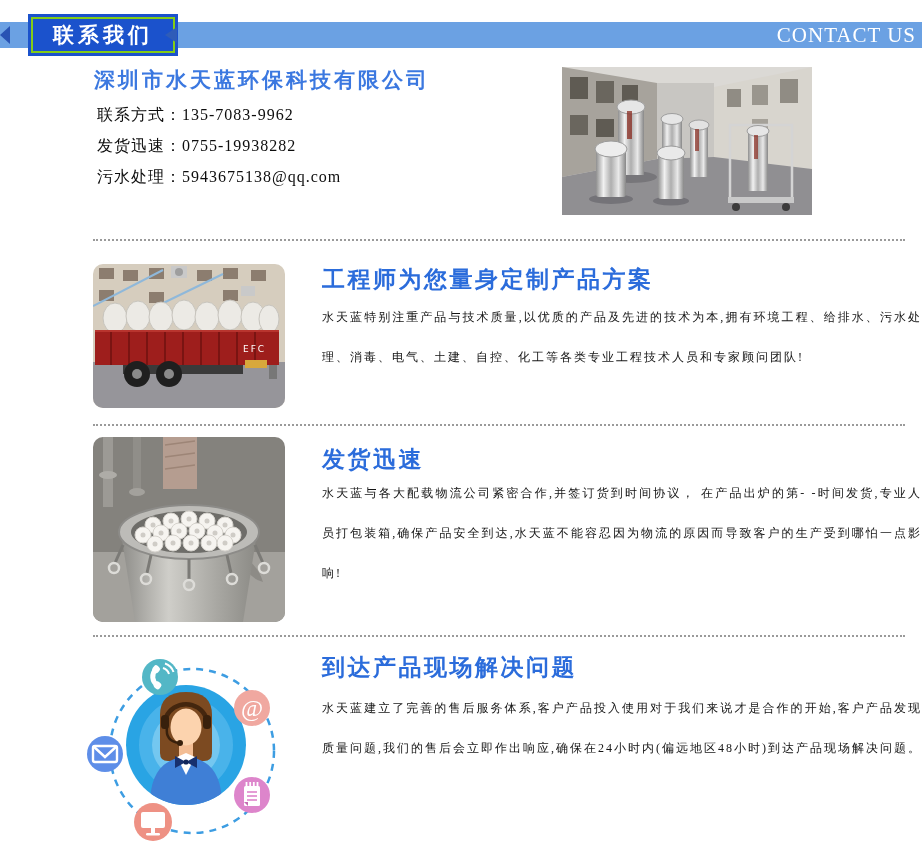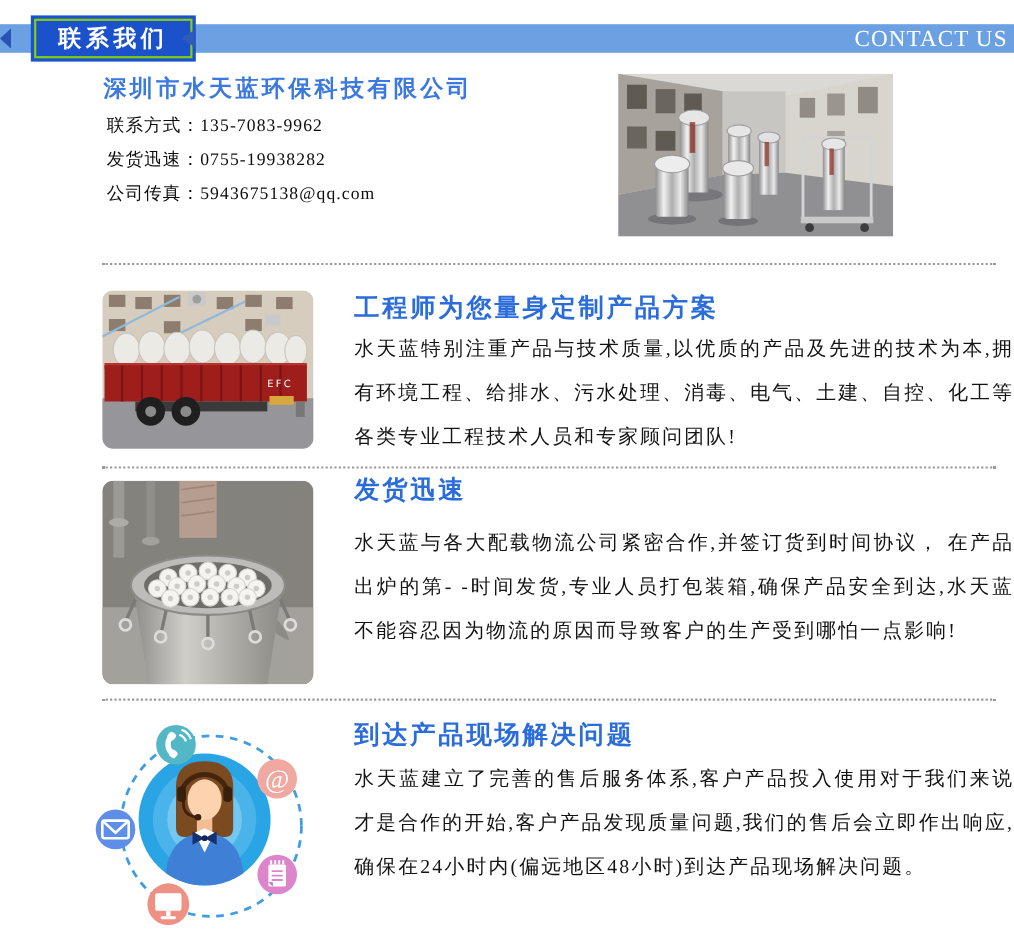--- a/index.html
+++ b/index.html
@@ -30,41 +30,41 @@
   .contact-list{position:absolute;left:97px;top:99px;}
   .contact-row{height:31px;line-height:31px;font-size:16px;color:#0d0d0d;
     letter-spacing:1px;font-family:"Liberation Serif","DejaVu Serif",serif;white-space:nowrap;}
   .equip-photo{position:absolute;left:562px;top:67px;width:250px;height:148px;display:block;}
   
   .divider{position:absolute;left:93px;width:812px;height:0;border-top:2px dotted #9a9a9a;}
   
   .sec-img{position:absolute;left:93px;border-radius:10px;overflow:hidden;display:block;}
   .sec-title{position:absolute;left:322px;color:#2b6cdb;font-size:23px;font-weight:bold;
     letter-spacing:2.5px;font-family:Liberation Serif, serif;white-space:nowrap;}
-  .sec-text{position:absolute;left:322px;width:600px;color:#141414;font-size:18px;
+  .sec-text{position:absolute;left:322px;width:600px;color:#141414;font-size:12px;
     line-height:40px;letter-spacing:2px;text-align:justify;
     font-family:"Liberation Serif","DejaVu Serif",serif;}
   .illus{position:absolute;left:80px;top:645px;width:200px;height:203px;display:block;}
 </style>
 </head>
 <body>
 
 <div class="topbar"></div>
 <div class="left-arrow"></div>
 <div class="contact-box">
   <div class="contact-box-inner">联系我们</div>
 </div>
 <div class="box-arrow"></div>
 <div class="contact-en">CONTACT US</div>
 
 <div class="company-name">深圳市水天蓝环保科技有限公司</div>
 <div class="contact-list">
   <div class="contact-row"><span>联系方式：</span><span>135-7083-9962</span></div>
   <div class="contact-row"><span>发货迅速：</span><span>0755-19938282</span></div>
-  <div class="contact-row"><span>公司传真：</span><span>5943675138@qq.com</span></div>
+  <div class="contact-row"><span>污水处理：</span><span>5943675138@qq.com</span></div>
 </div>
 
 <svg class="equip-photo" viewBox="0 0 250 148">
   <defs>
     <linearGradient id="met" x1="0" y1="0" x2="1" y2="0">
       <stop offset="0" stop-color="#8f8f8f"></stop>
         <stop offset="0.25" stop-color="#f1f1f1"></stop>
       <stop offset="0.5" stop-color="#aeaeae"></stop>
         <stop offset="0.75" stop-color="#e9e9e9"></stop>
       <stop offset="1" stop-color="#878787"></stop>
@@ -242,21 +242,21 @@
     <line x1="162" y1="108" x2="170" y2="126"></line>
   </g>
   <g stroke="#dddcd8" stroke-width="2.5" fill="none">
     <circle cx="21" cy="131" r="5"></circle>
       <circle cx="53" cy="142" r="5"></circle>
       <circle cx="96" cy="148" r="5"></circle>
     <circle cx="139" cy="142" r="5"></circle>
       <circle cx="171" cy="131" r="5"></circle>
   </g>
 </svg>
-<div class="sec-title" style="top:430px">发货迅速</div>
+<div class="sec-title" style="top:444px">发货迅速</div>
 <div class="sec-text" style="top:473px">水天蓝与各大配载物流公司紧密合作,并签订货到时间协议， 在产品出炉的第- -时间发货,专业人员打包装箱,确保产品安全到达,水天蓝不能容忍因为物流的原因而导致客户的生产受到哪怕一点影响!</div>
 
 <svg class="illus" viewBox="0 0 200 203">
   <defs>
       <clipPath id="pc">
         <circle cx="106" cy="100" r="60"></circle>
       </clipPath>
     </defs>
 
   <circle cx="112" cy="106" r="82" fill="none" stroke="#3d9de2" stroke-width="2.5" stroke-dasharray="7 6"></circle>

